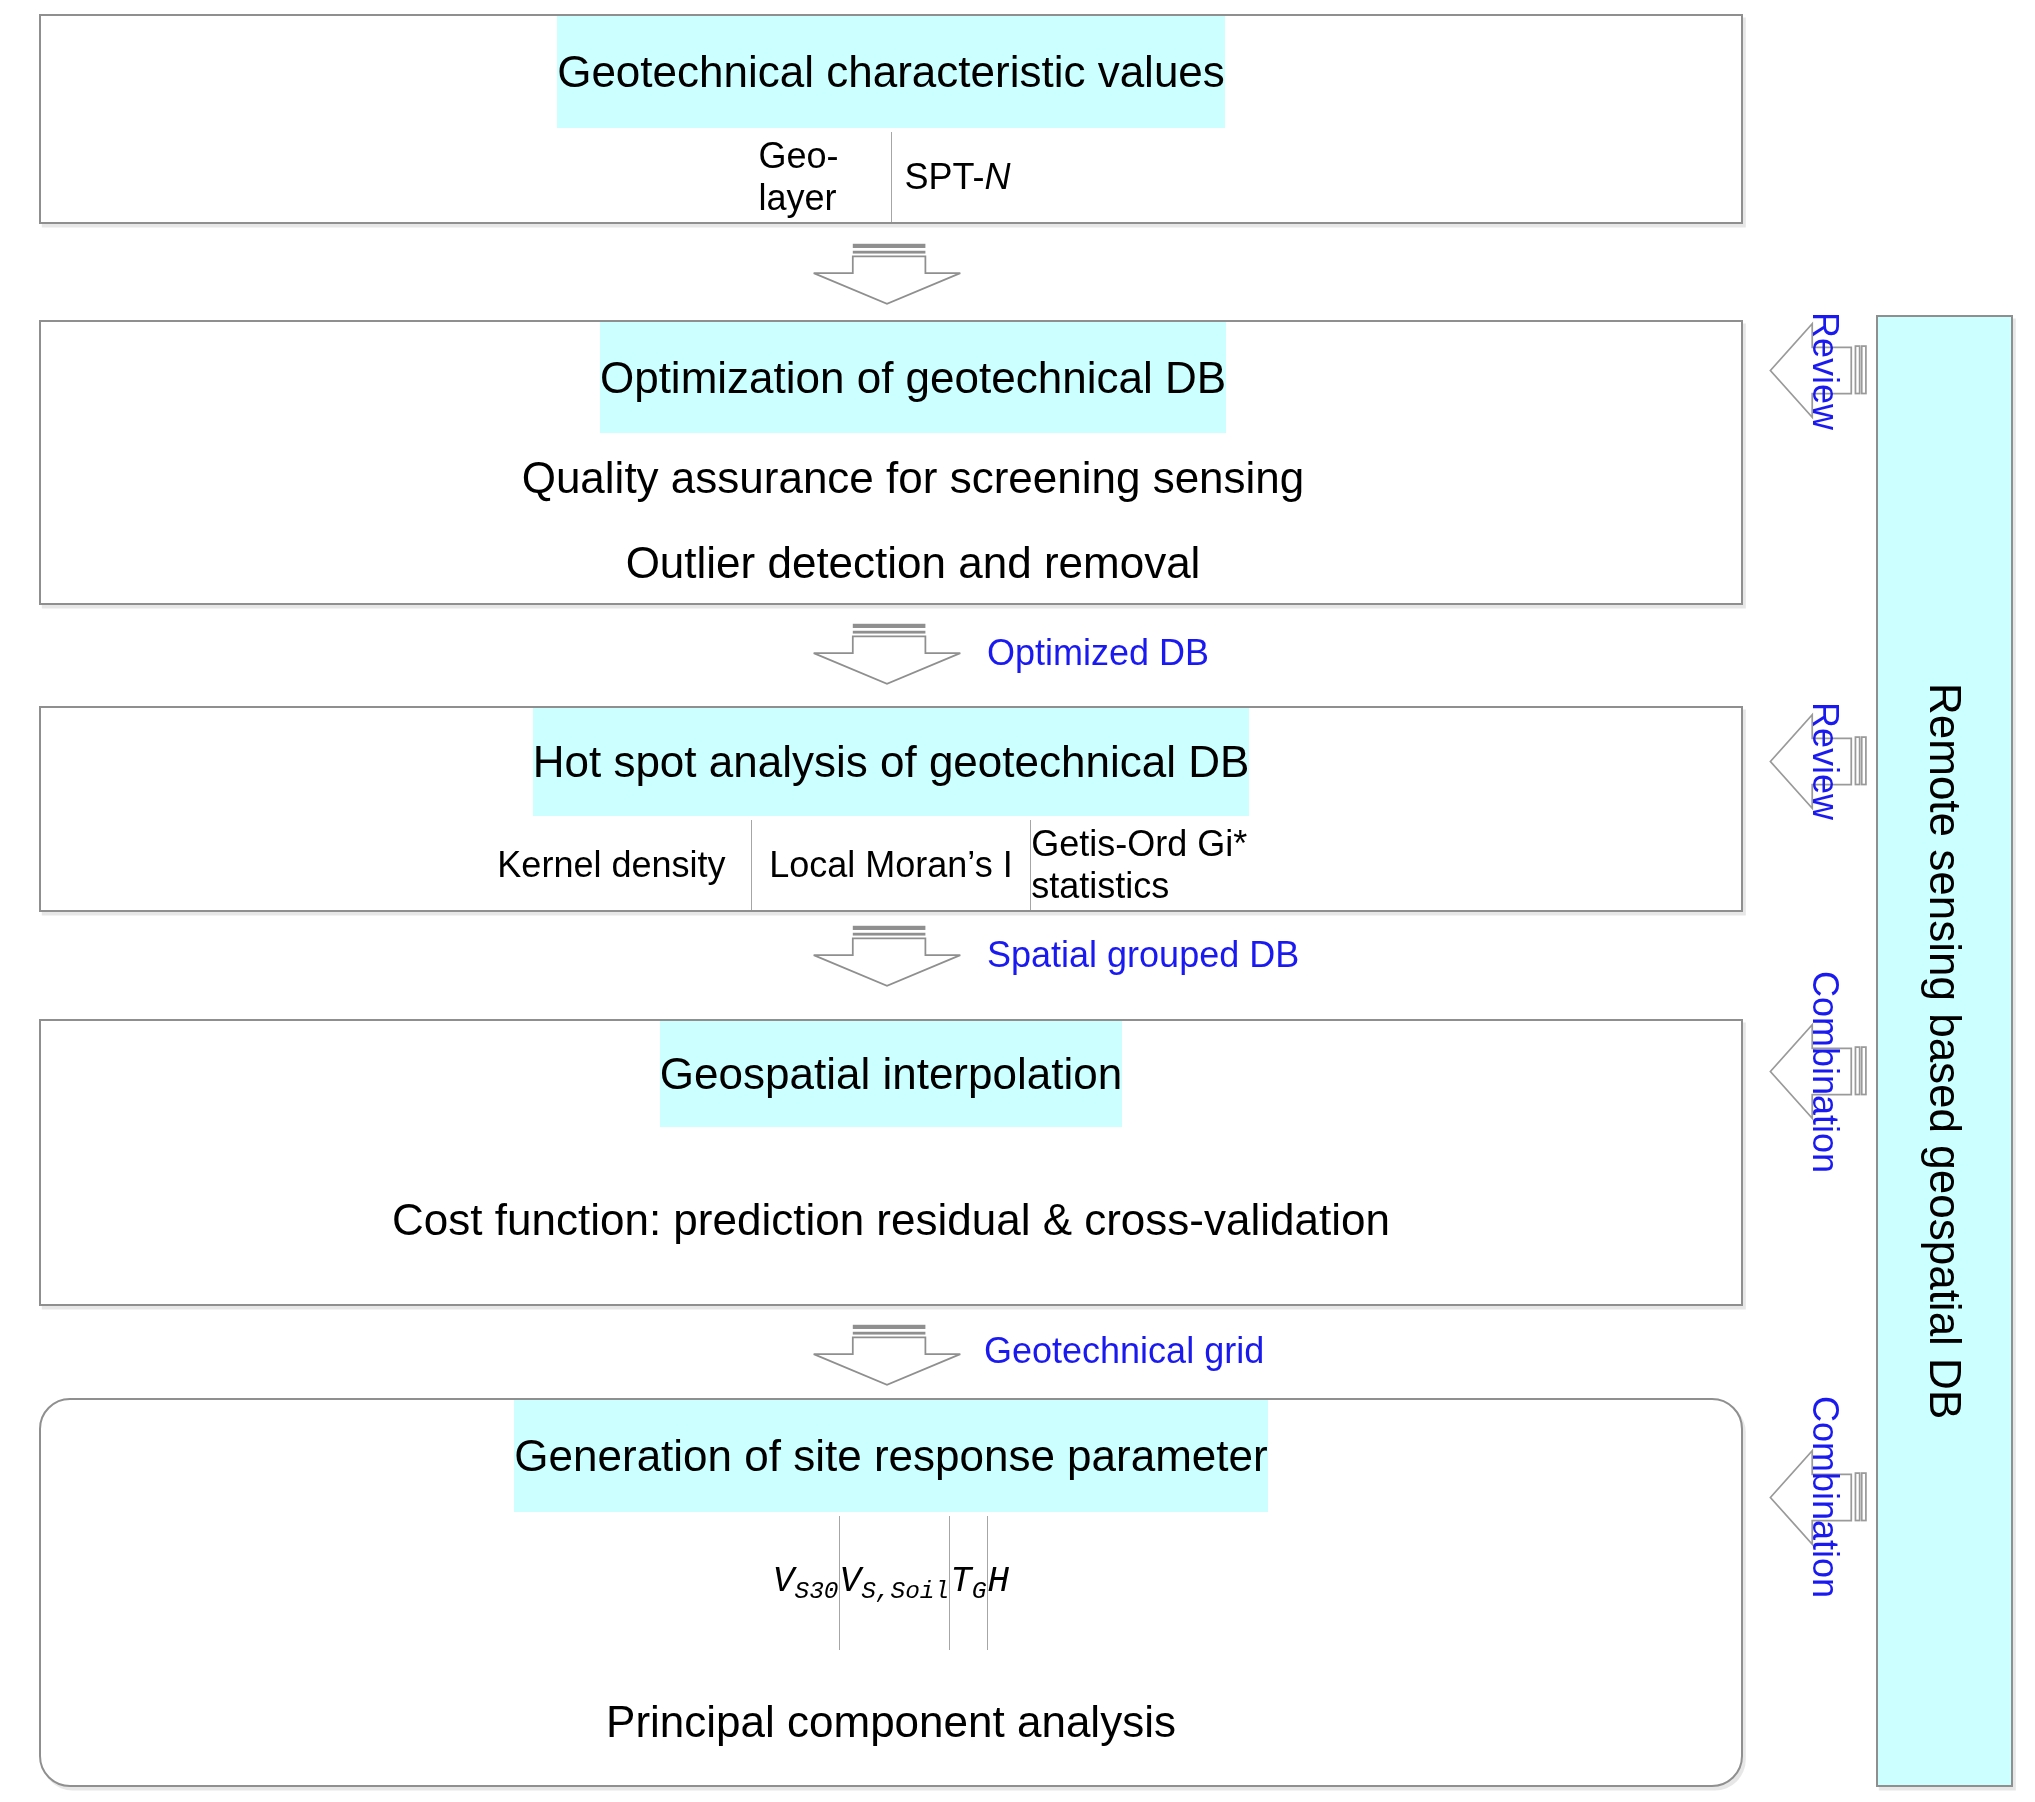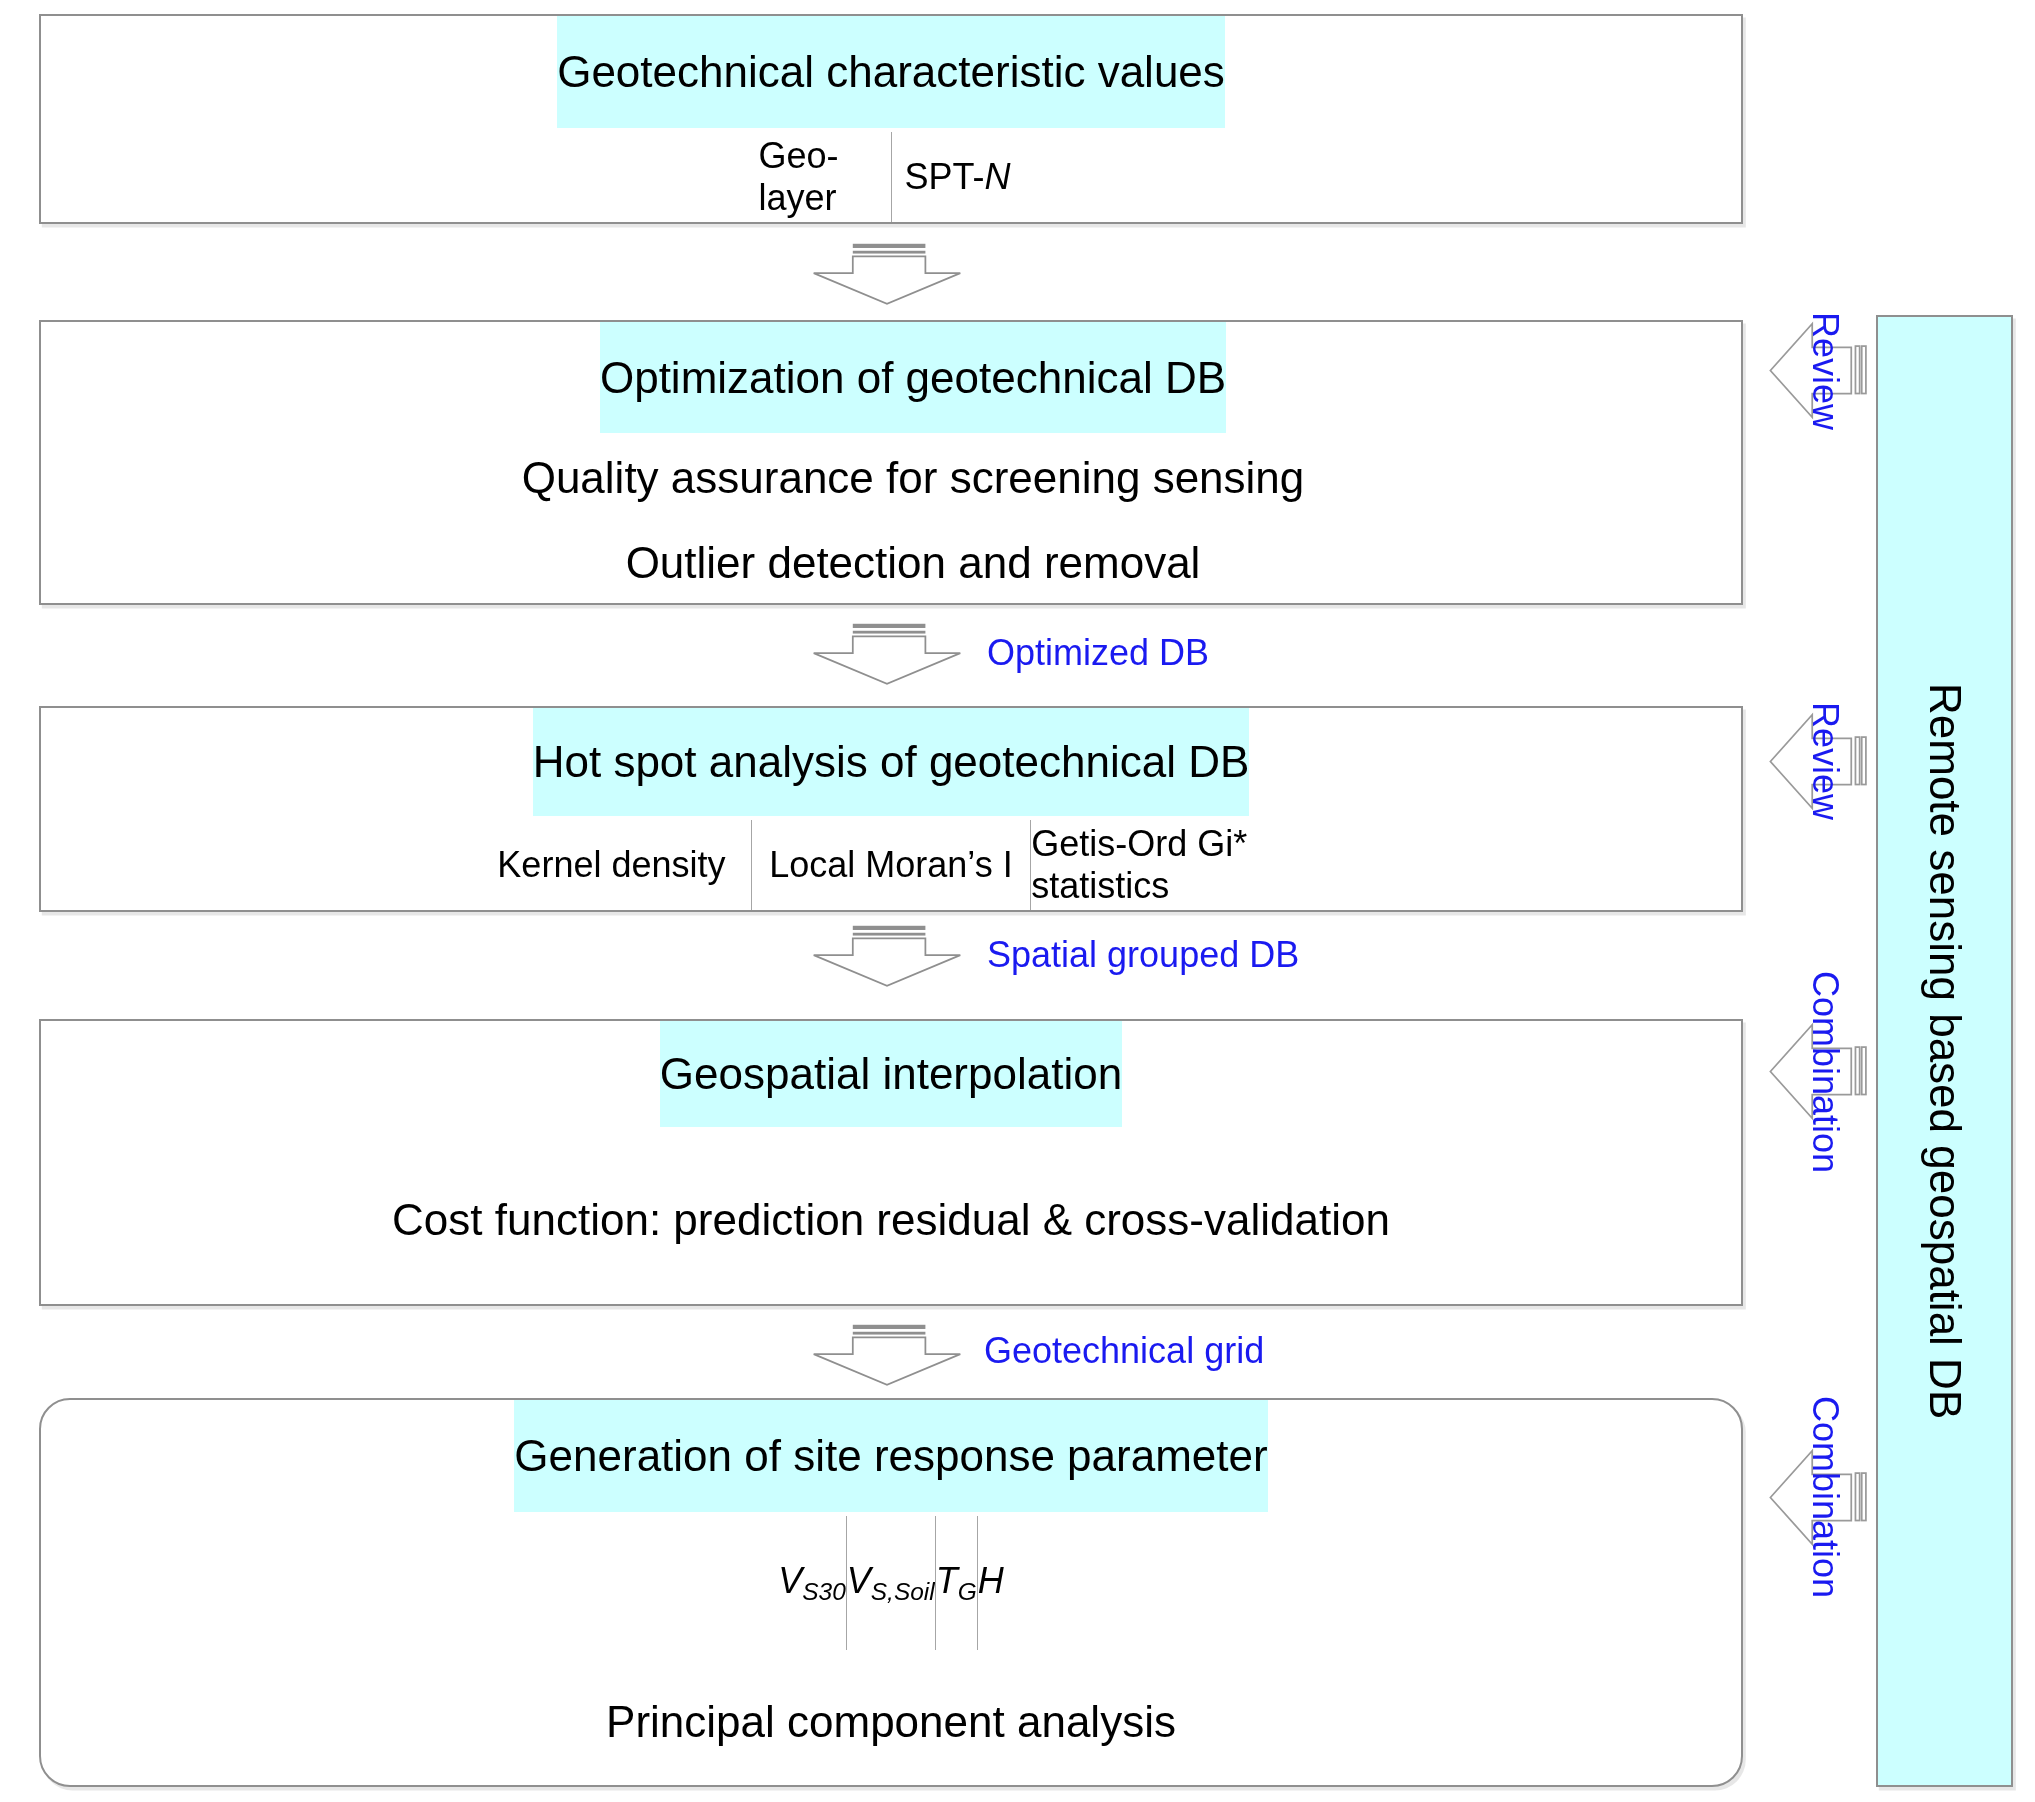--- a/index.html
+++ b/index.html
@@ -152,21 +152,21 @@
     <rect class="stripe" x="57" y="10" width="104" height="4"></rect>
     <polygon class="shape" points="57,18 161,18 161,42 211,42 106,86 1,42 57,42"></polygon>
   </svg>
   <div class="flow-label" style="left:984px;top:1331px;">Geotechnical grid</div>
 
   <div class="box" style="top:1398px;height:389px;border-radius:31px;">
     <div class="hdr" style="height:112px;">
       <span>Generation of site response parameter</span>
     </div>
     <div class="sep"></div>
-    <div class="row cells" style="flex:1.06 1 0;">
+    <div class="row cells" style="flex:1.06 1 0;font-family:Liberation Mono, monospace;">
       <div class="cell">
         <span class="var"><span>V</span><sub>S30</sub></span>
       </div>
       <div class="cell">
         <span class="var"><span>V</span><sub>S,Soil</sub></span>
       </div>
       <div class="cell">
         <span class="var"><span>T</span><sub>G</sub></span>
       </div>
       <div class="cell">

